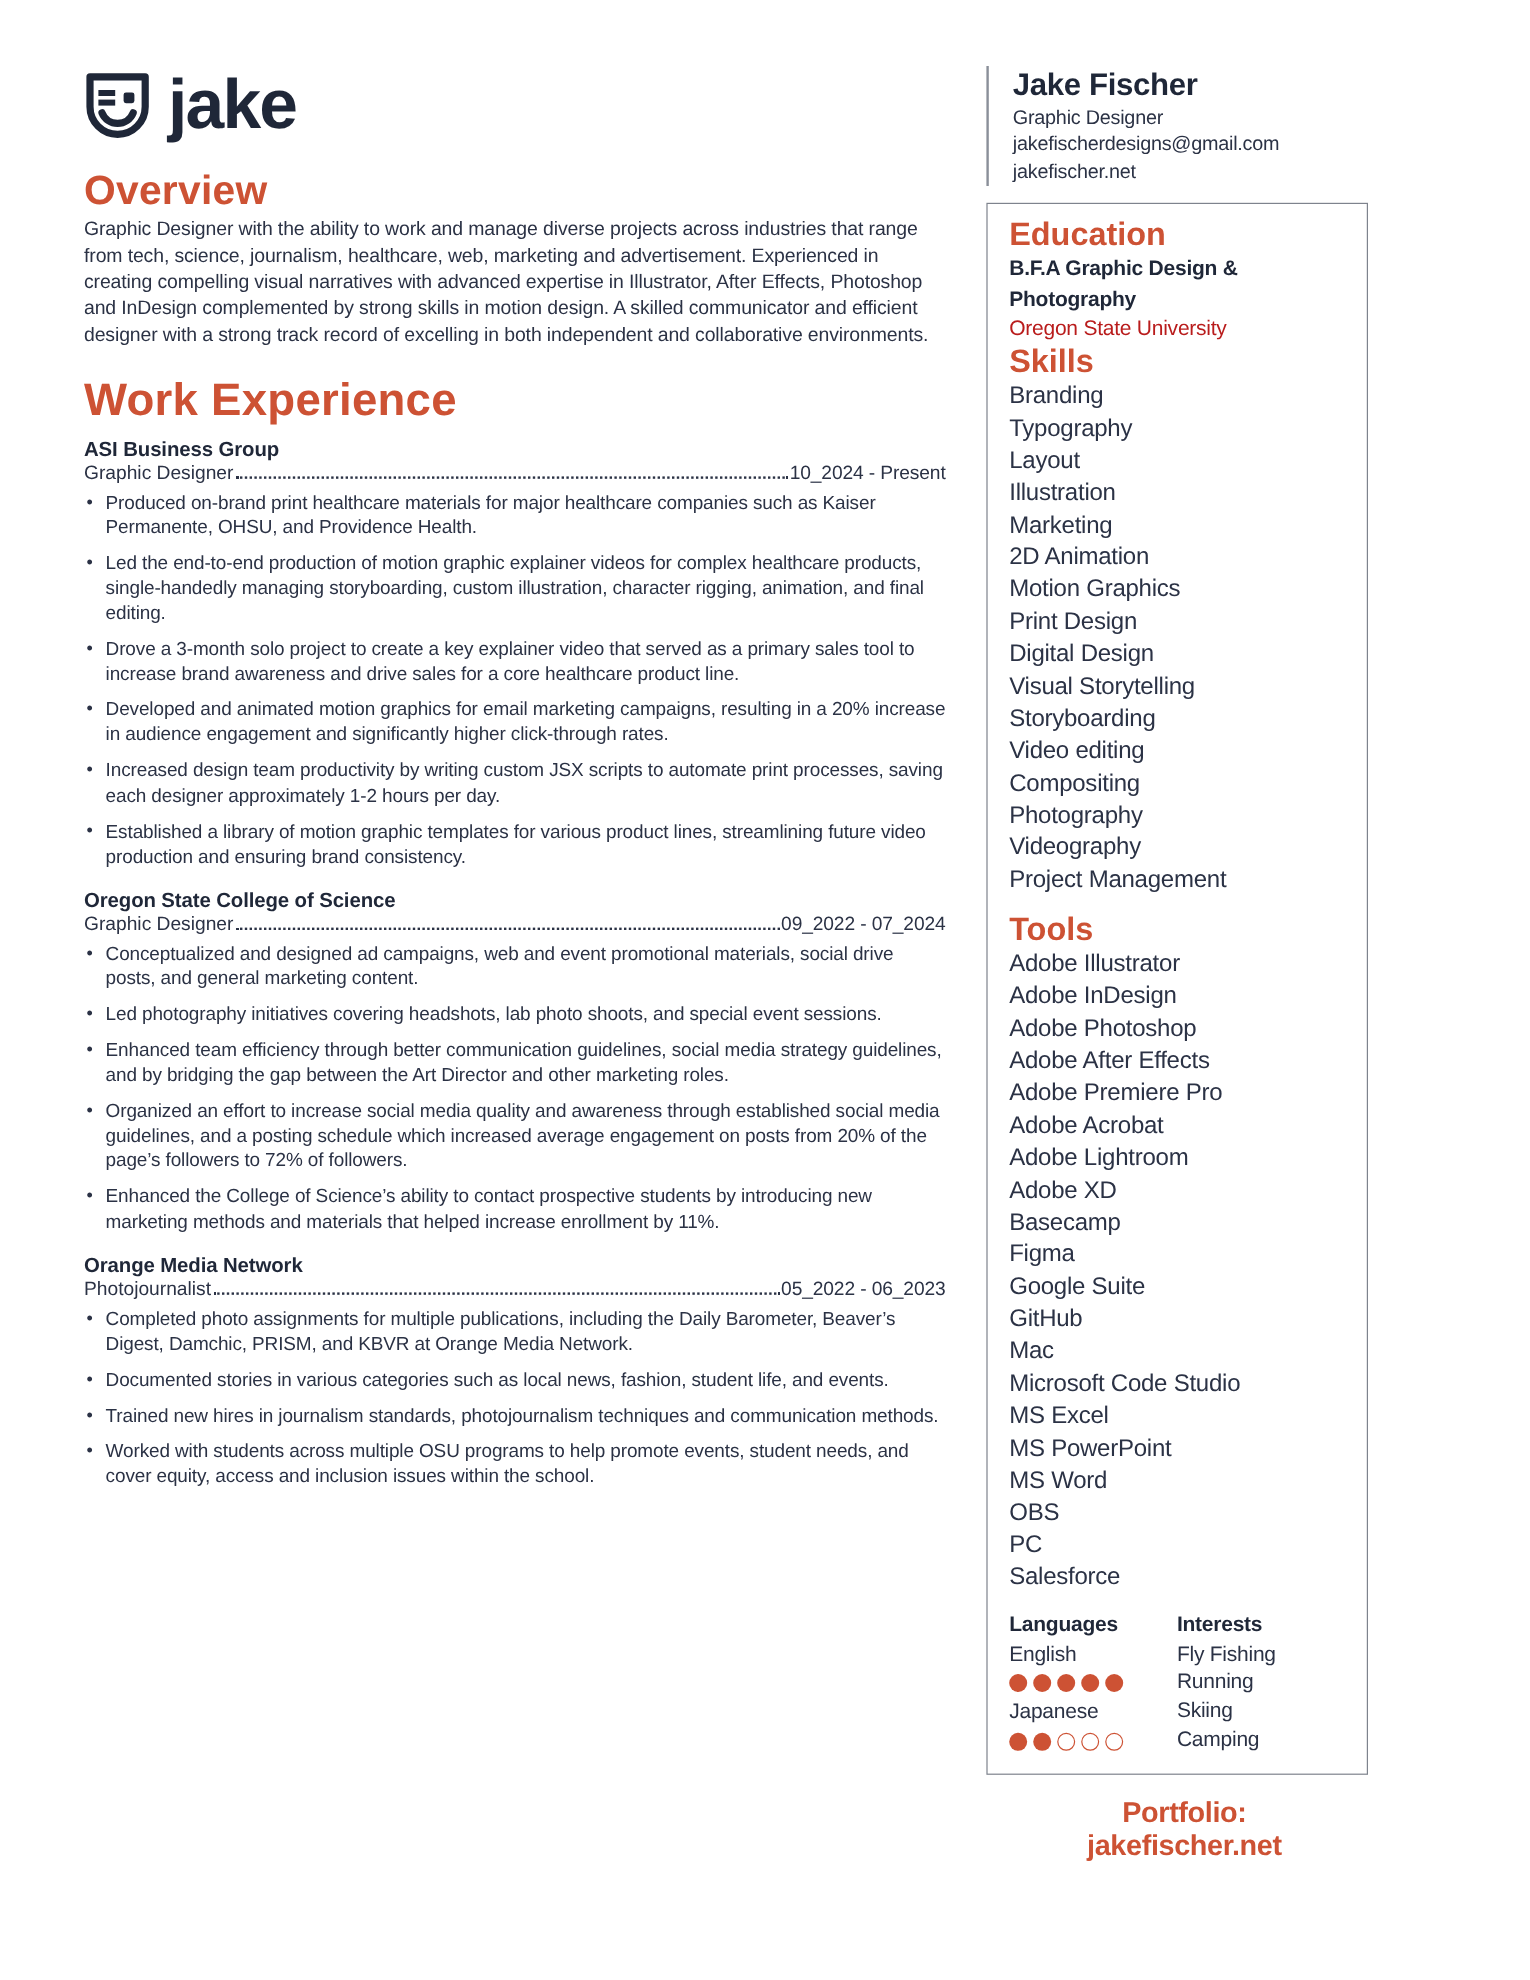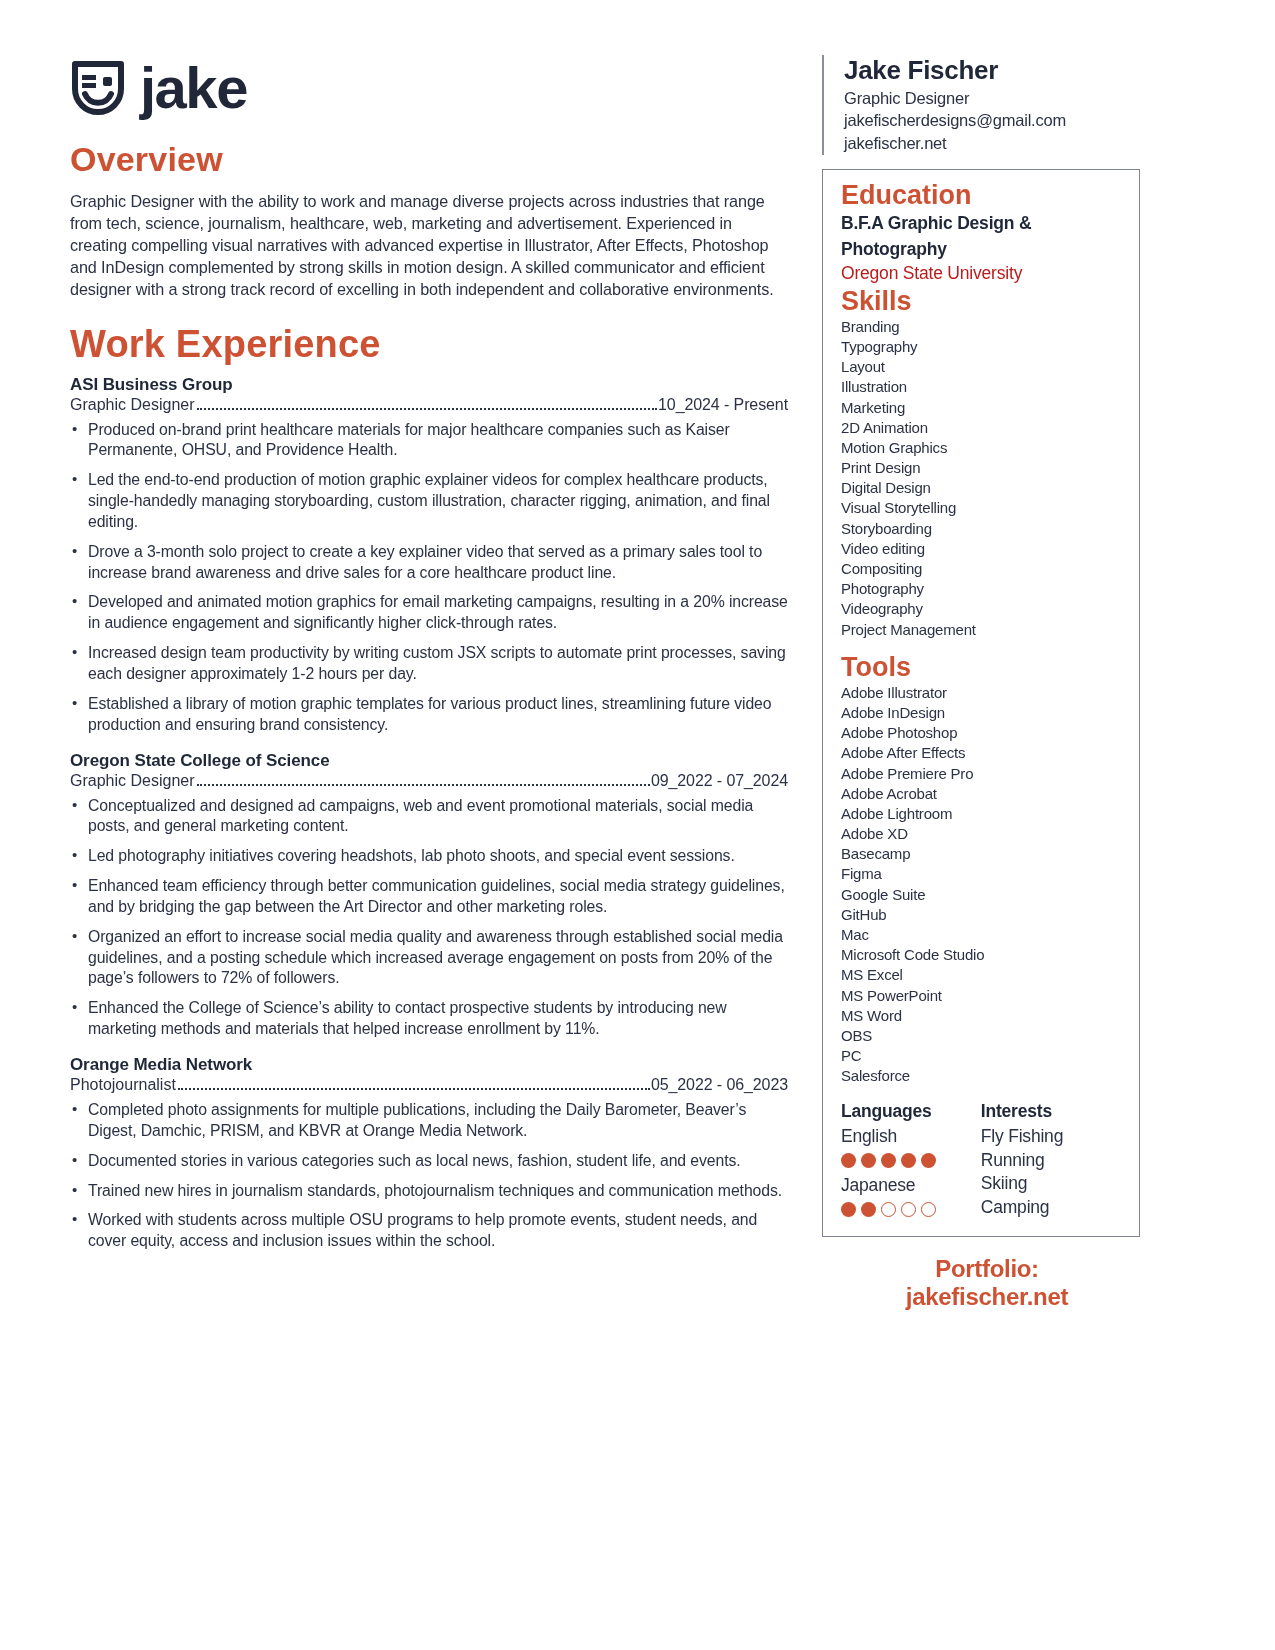--- a/index.html
+++ b/index.html
@@ -26,21 +26,21 @@
     letter-spacing:-1.5px; line-height:1; font-family:"Liberation Sans", sans-serif;
   }
 
   .sec-head {
     color:#cd5234;
     font-weight:700;
     letter-spacing:0.2px;
     line-height:1.05;
     font-family:"Liberation Sans", sans-serif;
   }
-  .sec-head.overview { font-size:34px; margin-bottom:12px; }
+  .sec-head.overview { font-size:34px; margin-bottom:2px; }
   .sec-head.work { font-size:38px; margin-top:24px; margin-bottom:9px; }
 
   .overview-text {
     font-size:16.2px;
     line-height:1.37;
     color:#2b3245;
     letter-spacing:-0.1px;
   }
 
   .job { margin-top:4px; }
@@ -113,21 +113,21 @@
   .side-head.skills { margin-top:1px; }
   .edu-degree {
     font-size:17.5px; font-weight:700; color:#1f2738;
     line-height:1.45; letter-spacing:-0.2px;
   }
   .edu-school {
     font-size:17.5px; color:#b91c1c; line-height:1.3; letter-spacing:-0.2px;
   }
   .side-list { list-style:none; }
   .side-list li {
-    font-size:15px; line-height:1.345; color:#2b3245; letter-spacing:-0.2px;
+    font-size:20px; line-height:1.345; color:#2b3245; letter-spacing:-0.2px;
   }
 
   .li-grid {
     display:flex; margin-top:14px; gap:0;
   }
   .li-col-lang { width:145px; }
   .li-col-int { width:160px; }
   .li-head {
     font-size:17.5px; font-weight:700; color:#1f2738;
     line-height:1.35; letter-spacing:-0.2px; margin-bottom:1px;
@@ -191,21 +191,21 @@
           </ul>
         </div>
         <div class="job">
           <div class="job-company">Oregon State College of Science</div>
           <div class="job-line">
             <span class="job-title">Graphic Designer</span>
             <span class="leader"></span>
             <span class="job-dates">09_2022 - 07_2024</span>
           </div>
           <ul class="bullets">
-            <li>Conceptualized and designed ad campaigns, web and event promotional materials, social media posts, and general marketing content.</li>
+            <li>Conceptualized and designed ad campaigns, web and event promotional materials, social drive posts, and general marketing content.</li>
             <li>Led photography initiatives covering headshots, lab photo shoots, and special event sessions.</li>
             <li>Enhanced team efficiency through better communication guidelines, social media strategy guidelines, and by bridging the gap between the Art Director and other marketing roles.</li>
             <li>Organized an effort to increase social media quality and awareness through established social media guidelines, and a posting schedule which increased average engagement on posts from 20% of the page’s followers to 72% of followers.</li>
             <li>Enhanced the College of Science’s ability to contact prospective students by introducing new marketing methods and materials that helped increase enrollment by 11%.</li>
           </ul>
         </div>
         <div class="job">
           <div class="job-company">Orange Media Network</div>
           <div class="job-line">
             <span class="job-title">Photojournalist</span>

